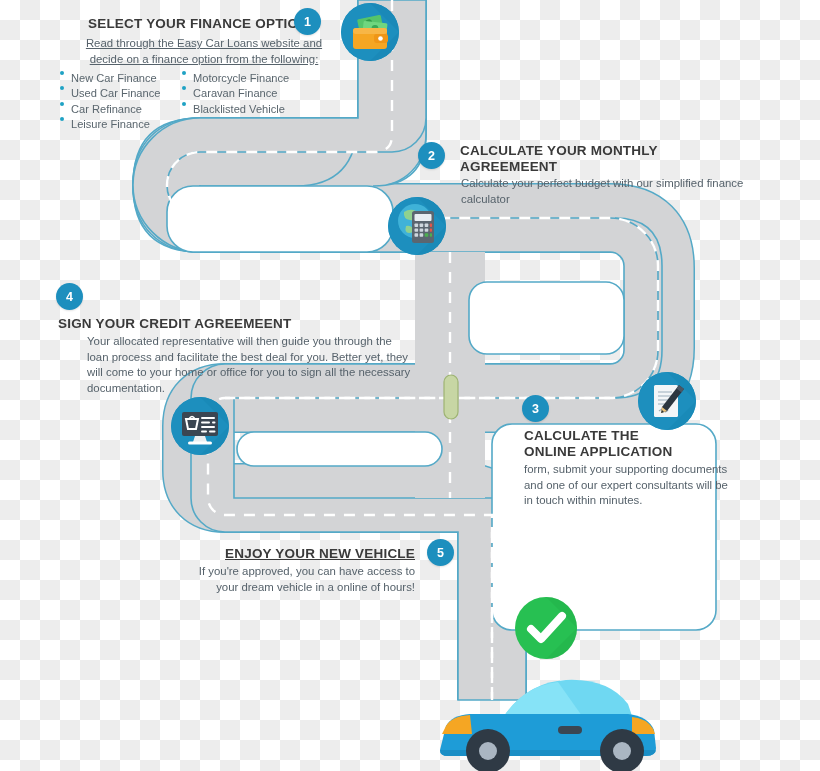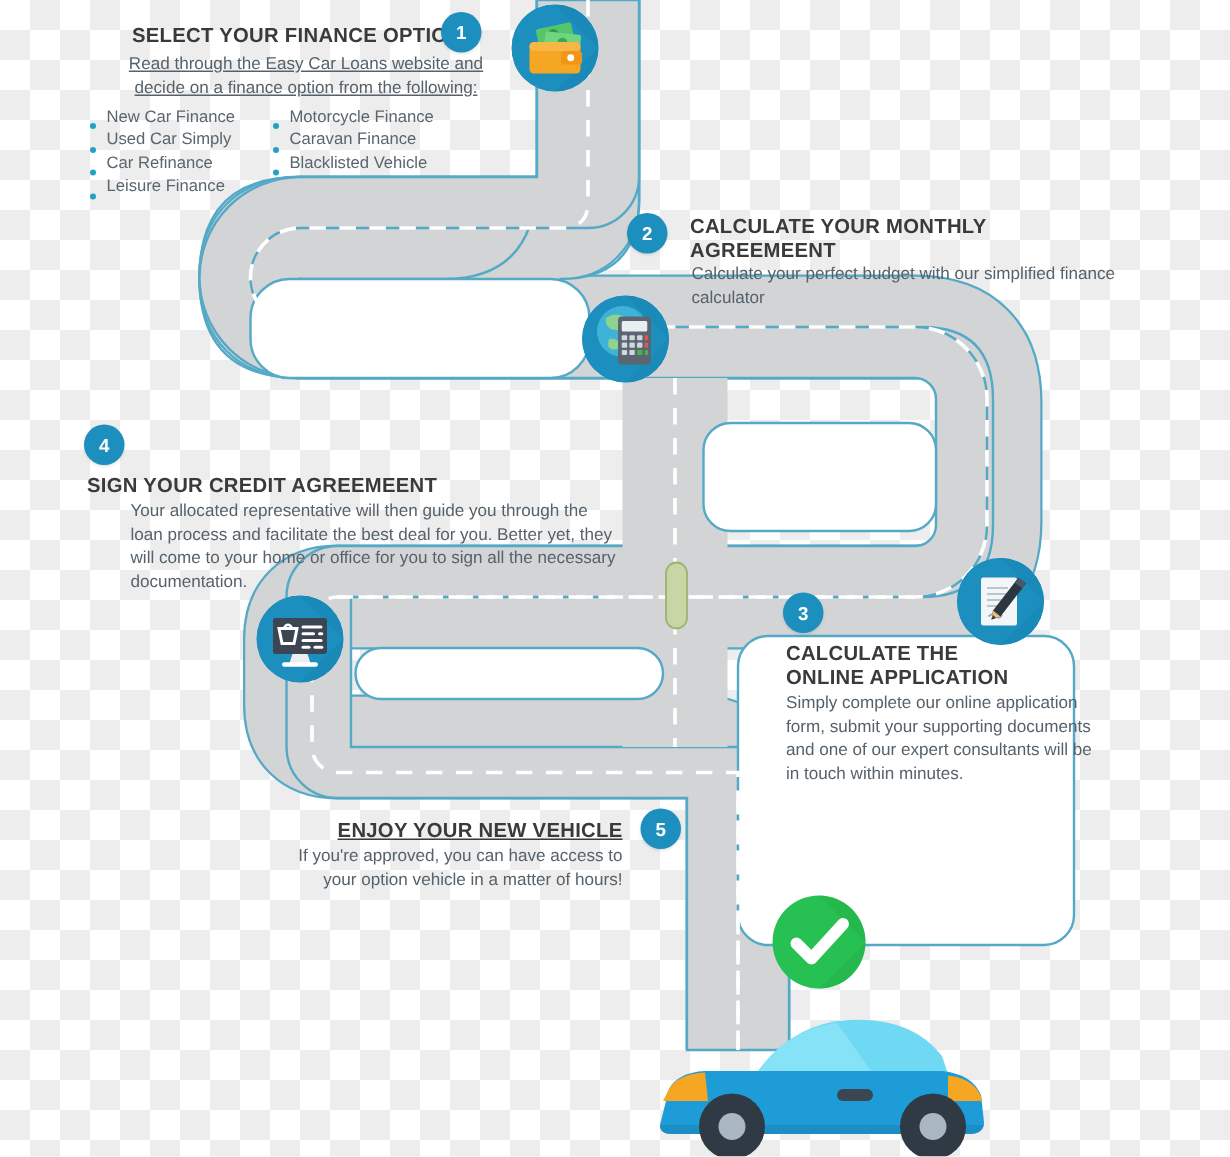--- a/index.html
+++ b/index.html
@@ -36,21 +36,21 @@
   .disc{
     position:absolute;border-radius:50%;overflow:hidden;
     background:#1d8fbe;
   }
   .disc svg{display:block;}
 
   
   .bullets{position:absolute;display:flex;gap:0;}
   .bcol{display:flex;flex-direction:column;gap:0;}
   .bitem{
-    display:flex;align-items:flex-end;gap:7px;
+    display:flex;align-items:flex-start;gap:7px;
     font-size:11.1px;color:#5a666e;height:15.4px;line-height:15.4px;
   }
   .bdot{width:4px;height:4px;border-radius:50%;background:#1fa2c4;flex:0 0 4px;}
 
   .ok{position:absolute;}
   .car{position:absolute;}
 </style>
 </head>
 <body>
 
@@ -195,21 +195,21 @@
   </div>
 
   <div class="bullets" style="left:60px;top:71px;">
     <div class="bcol" style="width:122px;">
       <div class="bitem">
           <span class="bdot"></span>
           <span>New Car Finance</span>
         </div>
       <div class="bitem">
           <span class="bdot"></span>
-          <span>Used Car Simply</span>
+          <span>Used Car Finance</span>
         </div>
       <div class="bitem">
           <span class="bdot"></span>
           <span>Car Refinance</span>
         </div>
       <div class="bitem">
           <span class="bdot"></span>
           <span>Leisure Finance</span>
         </div>
     </div>
@@ -321,21 +321,20 @@
       </g>
     </svg>
   </div>
 
   <div class="badge" style="left:522px;top:395px;">3</div>
   <div class="txt heading" style="left:524px;top:428px;width:230px;">
     <div>CALCULATE THE</div>
     <div>ONLINE APPLICATION</div>
   </div>
   <div class="txt body" style="left:524px;top:462px;width:215px;">
-    <div>Simply complete our online application</div>
     <div>form, submit your supporting documents</div>
     <div>and one of our expert consultants will be</div>
     <div>in touch within minutes.</div>
   </div>
 
   <div class="disc" style="left:638px;top:372px;width:58px;height:58px;">
     <svg width="58" height="58" viewBox="0 0 58 58">
       <circle cx="29" cy="29" r="29" fill="#1d8fbe"></circle>
       <path d="M29 0 A29 29 0 0 1 29 58 L58 29 Z" fill="#1785b2" opacity=".45"></path>
       <rect x="16" y="13" width="24" height="32" rx="1.5" fill="#f3f6f8"></rect>
@@ -353,21 +352,21 @@
         <path d="M24 35 l5 4 -6 2 Z" fill="#e8c07a"></path>
         <path d="M23 41 l1 -3 2 2 Z" fill="#2b3640"></path>
       </g>
     </svg>
   </div>
 
   <div class="txt heading" style="left:200px;top:546px;width:215px;text-align:right;text-decoration:underline;">ENJOY YOUR NEW VEHICLE</div>
   <div class="badge" style="left:427px;top:539px;">5</div>
   <div class="txt body" style="left:165px;top:564px;width:250px;text-align:right;">
     <div>If you're approved, you can have access to</div>
-    <div>your option vehicle in a matter of hours!</div>
+    <div>your dream vehicle in a online of hours!</div>
   </div>
 
   <div class="ok" style="left:513px;top:595px;">
     <svg width="66" height="66" viewBox="0 0 66 66">
       <circle cx="33" cy="33" r="31" fill="#27c052"></circle>
       <path d="M33 2 A31 31 0 0 1 33 64 L64 33 Z" fill="#1fa845" opacity=".35"></path>
       <path d="M18 34 l10 10 l21 -23" fill="none" stroke="#ffffff" stroke-width="8" stroke-linecap="round" stroke-linejoin="round"></path>
     </svg>
   </div>
 

